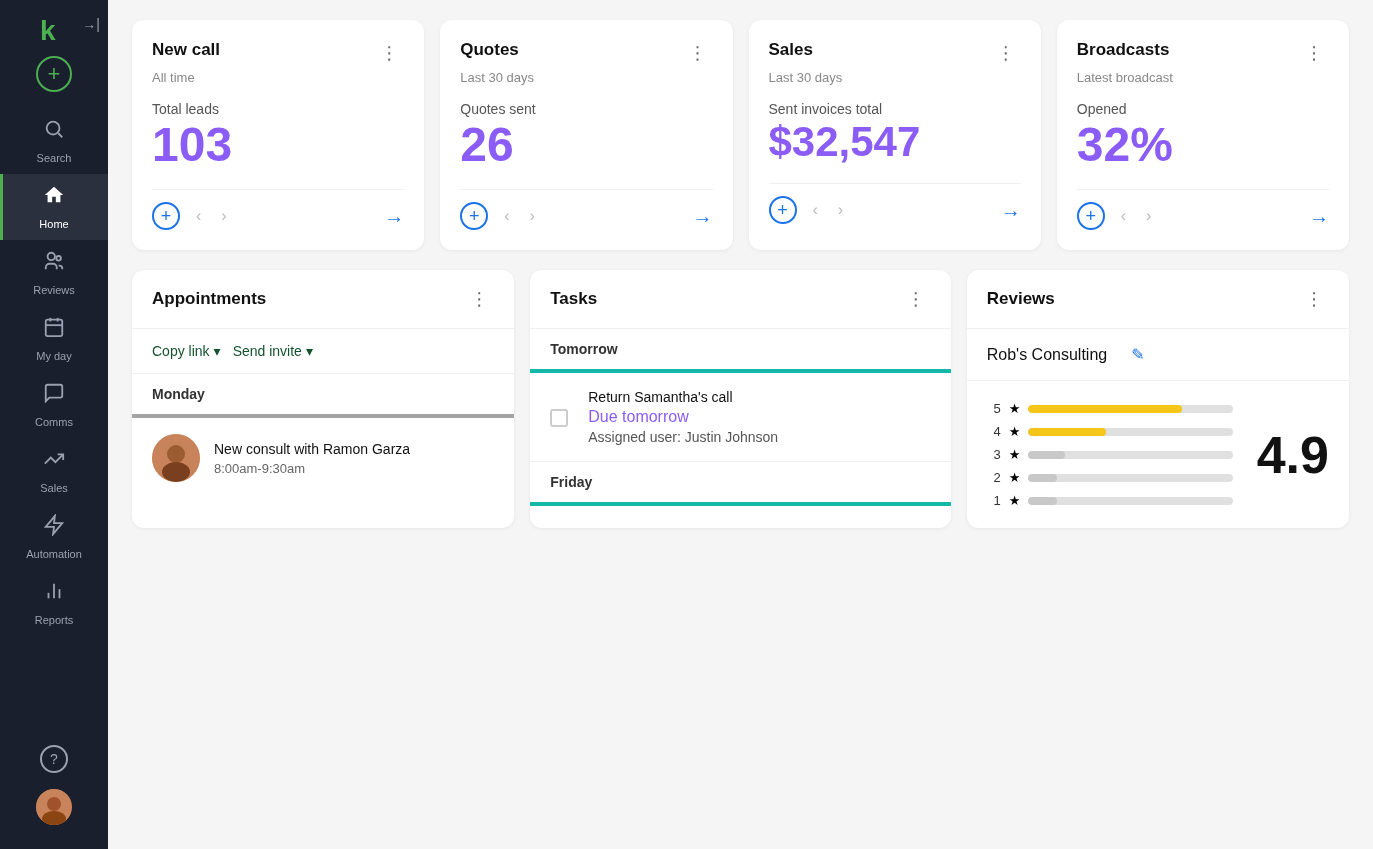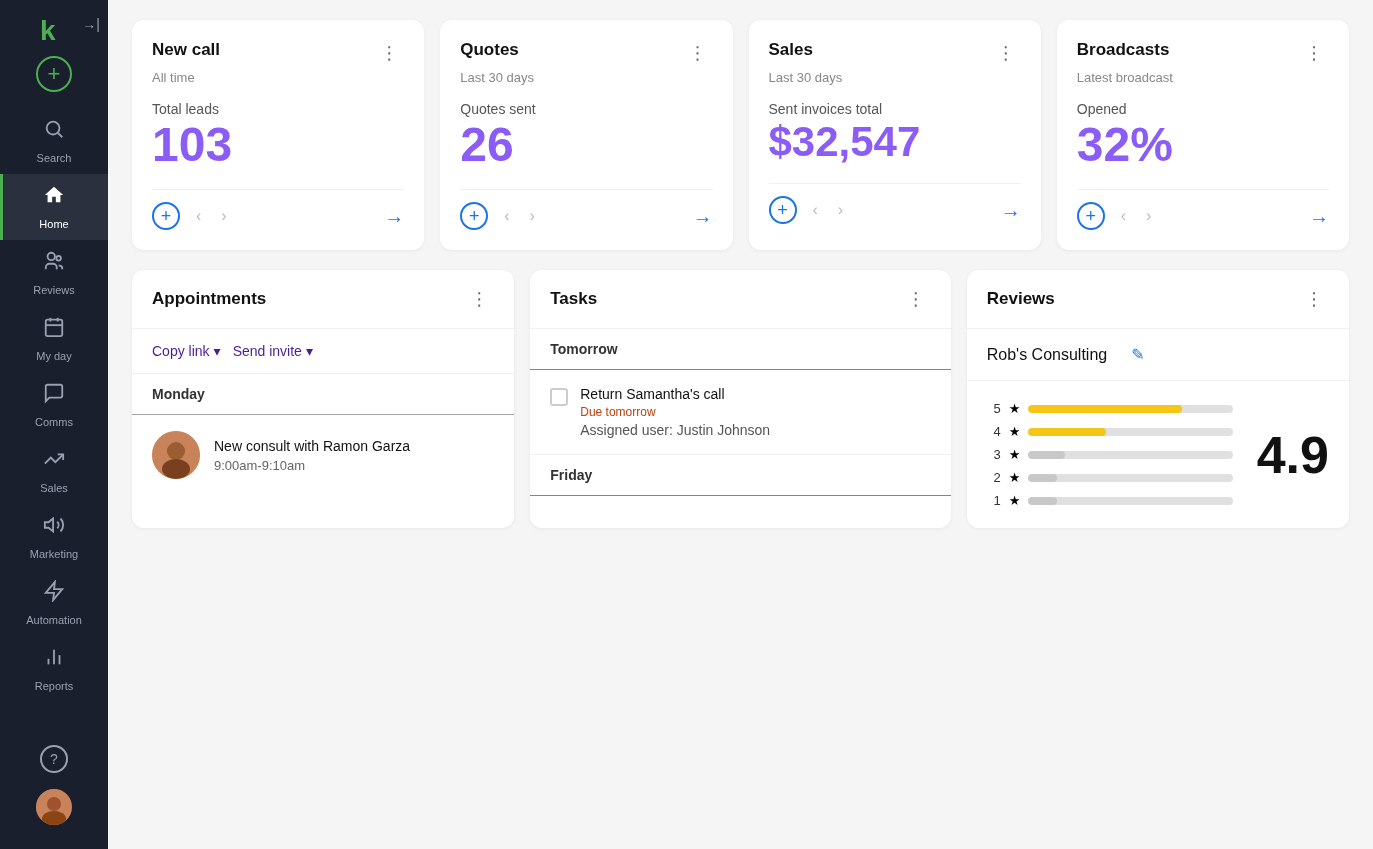--- a/index.html
+++ b/index.html
@@ -201,33 +201,33 @@
     .appointments-actions {
       display: flex;
       gap: 12px;
       padding: 14px 20px;
       border-bottom: 1px solid #f0f0f0;
     }
     .copy-link-btn, .send-invite-btn {
       display: flex;
       align-items: center;
       gap: 4px;
-      color: #4c1d95;
+      color: #14532d;
       font-size: 14px;
       font-weight: 500;
       cursor: pointer;
       background: none;
       border: none;
     }
     .day-section {
       padding: 12px 20px;
       font-size: 14px;
       font-weight: 600;
       color: #333;
-      border-bottom: 1px solid #a3a3a3;
+      border-bottom: 4px solid #a3a3a3;
     }
     .appointment-item {
       display: flex;
       align-items: center;
       gap: 14px;
       padding: 16px 20px;
     }
     .appointment-avatar {
       width: 48px;
       height: 48px;
@@ -242,41 +242,41 @@
     .appointment-info { flex: 1; }
     .appointment-name { font-size: 14px; font-weight: 500; color: #111; margin-bottom: 4px; }
     .appointment-time { font-size: 13px; color: #666; }
 
     
     .task-section-header {
       padding: 12px 20px;
       font-size: 14px;
       font-weight: 600;
       color: #333;
-      border-bottom: 1px solid #14b8a6;
+      border-bottom: 4px solid #14b8a6;
     }
     .task-item {
       display: flex;
-      align-items: flex-start;
-      gap: 12px;
+      align-items: center;
+      gap: 20px;
       padding: 16px 20px;
       border-bottom: 1px solid #f0f0f0;
     }
     .task-checkbox {
       width: 18px;
       height: 18px;
       border: 2px solid #ccc;
       border-radius: 3px;
       flex-shrink: 0;
       margin-top: 2px;
       cursor: pointer;
     }
     .task-info { flex: 1; }
     .task-name { font-size: 14px; font-weight: 500; color: #111; margin-bottom: 3px; }
-    .task-due { font-size: 12px; color: #c2410c; margin-bottom: 3px; }
+    .task-due { font-size: 16px; color: #8b5cf6; margin-bottom: 3px; }
     .task-assigned { font-size: 14px; color: #555; }
     .task-assigned strong { font-weight: 500; }
 
     
     .reviews-title-row {
       display: flex;
       align-items: center;
       gap: 24px;
       padding: 16px 20px;
       border-bottom: 1px solid #f0f0f0;
@@ -379,28 +379,20 @@
     </div>
 
     <div class="nav-item">
       <svg viewBox="0 0 24 24" fill="none" stroke="currentColor" stroke-width="2">
         <polyline points="22 7 13.5 15.5 8.5 10.5 2 17"></polyline>
           <polyline points="16 7 22 7 22 13"></polyline>
       </svg>
       <span class="nav-item-label">Sales</span>
     </div>
 
-    <div class="nav-item">
-      <svg viewBox="0 0 24 24" fill="none" stroke="currentColor" stroke-width="2">
-        <polygon points="11 5 6 9 2 9 2 15 6 15 11 19 11 5"></polygon>
-          <path d="M15.54 8.46a5 5 0 0 1 0 7.07"></path>
-          <path d="M19.07 4.93a10 10 0 0 1 0 14.14"></path>
-      </svg>
-      <span class="nav-item-label">Marketing</span>
-    </div>
 
     <div class="nav-item">
       <svg viewBox="0 0 24 24" fill="none" stroke="currentColor" stroke-width="2">
         <polygon points="13 2 3 14 12 14 11 22 21 10 12 10 13 2"></polygon>
       </svg>
       <span class="nav-item-label">Automation</span>
     </div>
 
     <div class="nav-item">
       <svg viewBox="0 0 24 24" fill="none" stroke="currentColor" stroke-width="2">
@@ -517,21 +509,21 @@
         <div class="appointment-item">
           <div class="appointment-avatar">
             <svg viewBox="0 0 48 48" fill="none" xmlns="http://www.w3.org/2000/svg" style="width:48px;height:48px;">
               <circle cx="24" cy="24" r="24" fill="#c8835a"></circle>
               <ellipse cx="24" cy="20" rx="9" ry="9" fill="#9a5c30"></ellipse>
               <ellipse cx="24" cy="38" rx="14" ry="10" fill="#7a3f1e"></ellipse>
             </svg>
           </div>
           <div class="appointment-info">
             <div class="appointment-name">New consult with Ramon Garza</div>
-            <div class="appointment-time">9:00am-9:10am</div>
+            <div class="appointment-time">8:00am-9:30am</div>
           </div>
         </div>
       </div>
     </div>
 
     <div class="widget-card">
       <div class="widget-header">
         <span class="widget-title">Tasks</span>
         <button class="three-dot-btn">⋮</button>
       </div>

